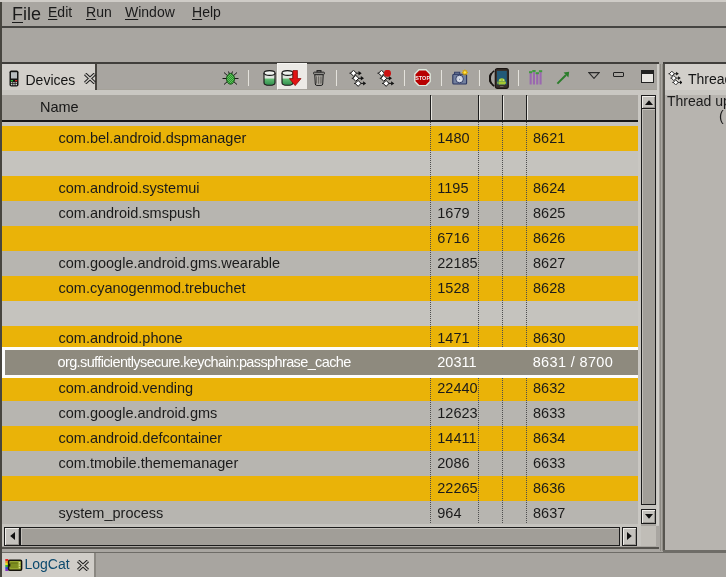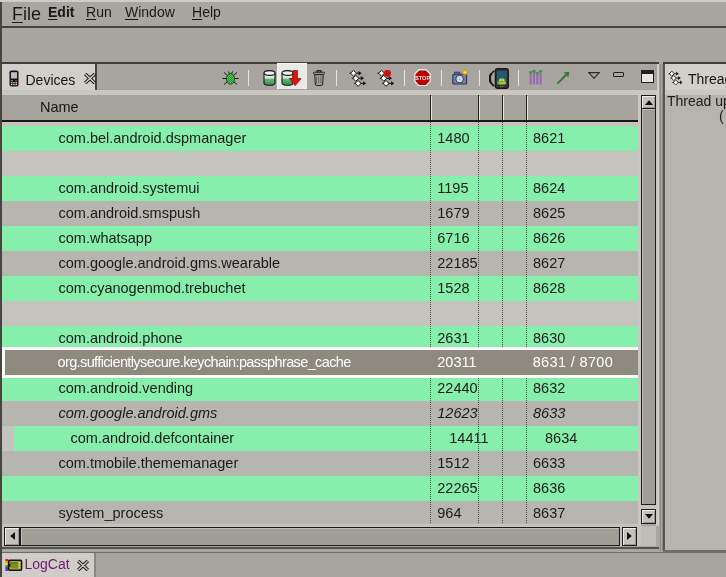--- a/index.html
+++ b/index.html
@@ -1,36 +1,36 @@
 <!DOCTYPE html>
 <html><head><meta charset="utf-8"><style>
 *{margin:0;padding:0;box-sizing:border-box;}
 html,body{width:726px;height:577px;overflow:hidden;}
 body{font-family:"Liberation Sans",sans-serif;background:#a9a6a1;position:relative;color:#1a1a1a;}
 .abs{position:absolute;}
 .txt{white-space:nowrap;}
 .mn{text-decoration:underline;text-underline-offset:2px;}
 .selt{color:#ffffff;font-size:14.5px;}
 .row{position:absolute;left:0;width:636px;height:25px;}
-.rl{background:#86efac;}
+.rl{background:#eab308;}
 .rd{background:#b7b5b0;}
 .rn,.rp,.rq{position:absolute;top:0;font-size:14.5px;color:#1b1b1b;white-space:nowrap;line-height:25px;}
 .rn{left:56.5px;}
 .rp{left:435.3px;}
 .rq{left:531px;}
 .dot{position:absolute;top:0;width:1px;height:403.5px;background-image:repeating-linear-gradient(to bottom,#4e4e4e 0 1px,transparent 1px 2px);}
 .sep{position:absolute;top:70px;width:2px;height:16px;background:linear-gradient(to right,#aaa79f 0 1px,#e4e2dd 1px 2px);}
 .sbtn{position:absolute;background:#c4c2bd;border:1px solid #1c1c1c;box-shadow:inset 1px 1px 0 #f0eeea,inset -1px -1px 0 #989590;display:flex;align-items:center;justify-content:center;}
 </style></head>
 <body>
 
 <div class="abs" style="left:0;top:0;width:726px;height:1.5px;background:#cfccc7;z-index:5;"></div>
 <div class="abs" style="left:0;top:0;width:726px;height:26px;background:#a9a6a1;"></div>
 <div class="abs txt" style="left:12px;top:4px;font-size:18px;"><span class="mn">F</span>ile</div>
-<div class="abs txt" style="left:48px;top:4px;font-size:14px;font-weight:bold;"><span class="mn">E</span>dit</div>
+<div class="abs txt" style="left:48px;top:4px;font-size:14px;"><span class="mn">E</span>dit</div>
 <div class="abs txt" style="left:86px;top:4px;font-size:14px;"><span class="mn">R</span>un</div>
 <div class="abs txt" style="left:125px;top:4px;font-size:14px;"><span class="mn">W</span>indow</div>
 <div class="abs txt" style="left:192px;top:4px;font-size:14px;"><span class="mn">H</span>elp</div>
 <div class="abs" style="left:0;top:25.5px;width:726px;height:2px;background:#454441;"></div>
 
 <div class="abs" style="left:0;top:27.5px;width:726px;height:34.5px;background:#a9a6a1;"></div>
 
 <div class="abs" style="left:0;top:62px;width:726px;height:2px;background:#403e3b;"></div>
 
 <div class="abs" style="left:0;top:64px;width:660px;height:26px;background:#a8a5a0;"></div>
@@ -236,58 +236,57 @@
       <div class="rn">com.android.systemui</div>
       <div class="rp">1195</div>
       <div class="rq">8624</div>
     </div>
     <div class="row rd" style="top:79px;">
       <div class="rn">com.android.smspush</div>
       <div class="rp">1679</div>
       <div class="rq">8625</div>
     </div>
     <div class="row rl" style="top:104px;">
-      <div class="rn">com.whatsapp</div>
       <div class="rp">6716</div>
       <div class="rq">8626</div>
     </div>
     <div class="row rd" style="top:129px;">
       <div class="rn">com.google.android.gms.wearable</div>
       <div class="rp">22185</div>
       <div class="rq">8627</div>
     </div>
     <div class="row rl" style="top:154px;">
       <div class="rn">com.cyanogenmod.trebuchet</div>
       <div class="rp">1528</div>
       <div class="rq">8628</div>
     </div>
     <div class="row rl" style="top:204px;">
       <div class="rn">com.android.phone</div>
-      <div class="rp">2631</div>
+      <div class="rp">1471</div>
       <div class="rq">8630</div>
     </div>
     <div class="row rd" style="top:229px;"></div>
     <div class="row rl" style="top:254px;">
       <div class="rn">com.android.vending</div>
       <div class="rp">22440</div>
       <div class="rq">8632</div>
     </div>
-    <div class="row rd" style="top:279px;font-style:italic;">
+    <div class="row rd" style="top:279px;">
       <div class="rn">com.google.android.gms</div>
       <div class="rp">12623</div>
       <div class="rq">8633</div>
     </div>
-    <div class="row rl" style="top:304px;margin-left:12px;">
+    <div class="row rl" style="top:304px;">
       <div class="rn">com.android.defcontainer</div>
       <div class="rp">14411</div>
       <div class="rq">8634</div>
     </div>
     <div class="row rd" style="top:329px;">
       <div class="rn">com.tmobile.thememanager</div>
-      <div class="rp">1512</div>
+      <div class="rp">2086</div>
       <div class="rq">6633</div>
     </div>
     <div class="row rl" style="top:354px;">
       <div class="rp">22265</div>
       <div class="rq">8636</div>
     </div>
     <div class="row rd" style="top:379px;">
       <div class="rn">system_process</div>
       <div class="rp">964</div>
       <div class="rq">8637</div>
@@ -347,21 +346,21 @@
 <div class="abs txt" style="left:688px;top:70.5px;font-size:14px;color:#141414;">Threads</div>
 <div class="abs" style="left:665px;top:90px;width:61px;height:5px;background:#c9c7c2;"></div>
 <div class="abs" style="left:665px;top:95px;width:61px;height:455px;background:#b7b4af;"></div>
 <div class="abs txt" style="left:667px;top:94px;font-size:14px;color:#1b1b1b;line-height:14.5px;">Thread up<br><span style="padding-left:52px;">(</span></div>
 <div class="abs" style="left:663px;top:550px;width:63px;height:1.5px;background:#6e6c67;"></div>
 
 <div class="abs" style="left:0;top:548.5px;width:660px;height:3px;background:#a9a6a1;"></div>
 <div class="abs" style="left:0;top:551.5px;width:726px;height:1px;background:#6e6c67;"></div>
 <div class="abs" style="left:0;top:552.5px;width:726px;height:24.5px;background:#a8a5a0;"></div>
 <div class="abs" style="left:2px;top:552.5px;width:94px;height:24.5px;background:#d0cdc8;border-right:2px solid #8a8781;"></div>
-<div class="abs txt" style="left:24.5px;top:556px;font-size:14px;color:#701a75;">LogCat</div>
+<div class="abs txt" style="left:24.5px;top:556px;font-size:14px;color:#0c4a6e;">LogCat</div>
 
 <svg class="abs" style="left:667.5px;top:70.5px;" width="14.5" height="14.5" viewBox="0 0 17 17">
 <use href="#thg"></use>
 </svg>
 
 <svg class="abs" style="left:4.5px;top:558px;" width="18" height="14" viewBox="0 0 18 14">
 <g>
 <rect x="0.3" y="1" width="3" height="2" fill="#e02020"></rect>
 <rect x="0.3" y="3" width="3" height="2" fill="#e8a020"></rect>
 <rect x="0.3" y="5" width="3" height="2" fill="#e8e020"></rect>

